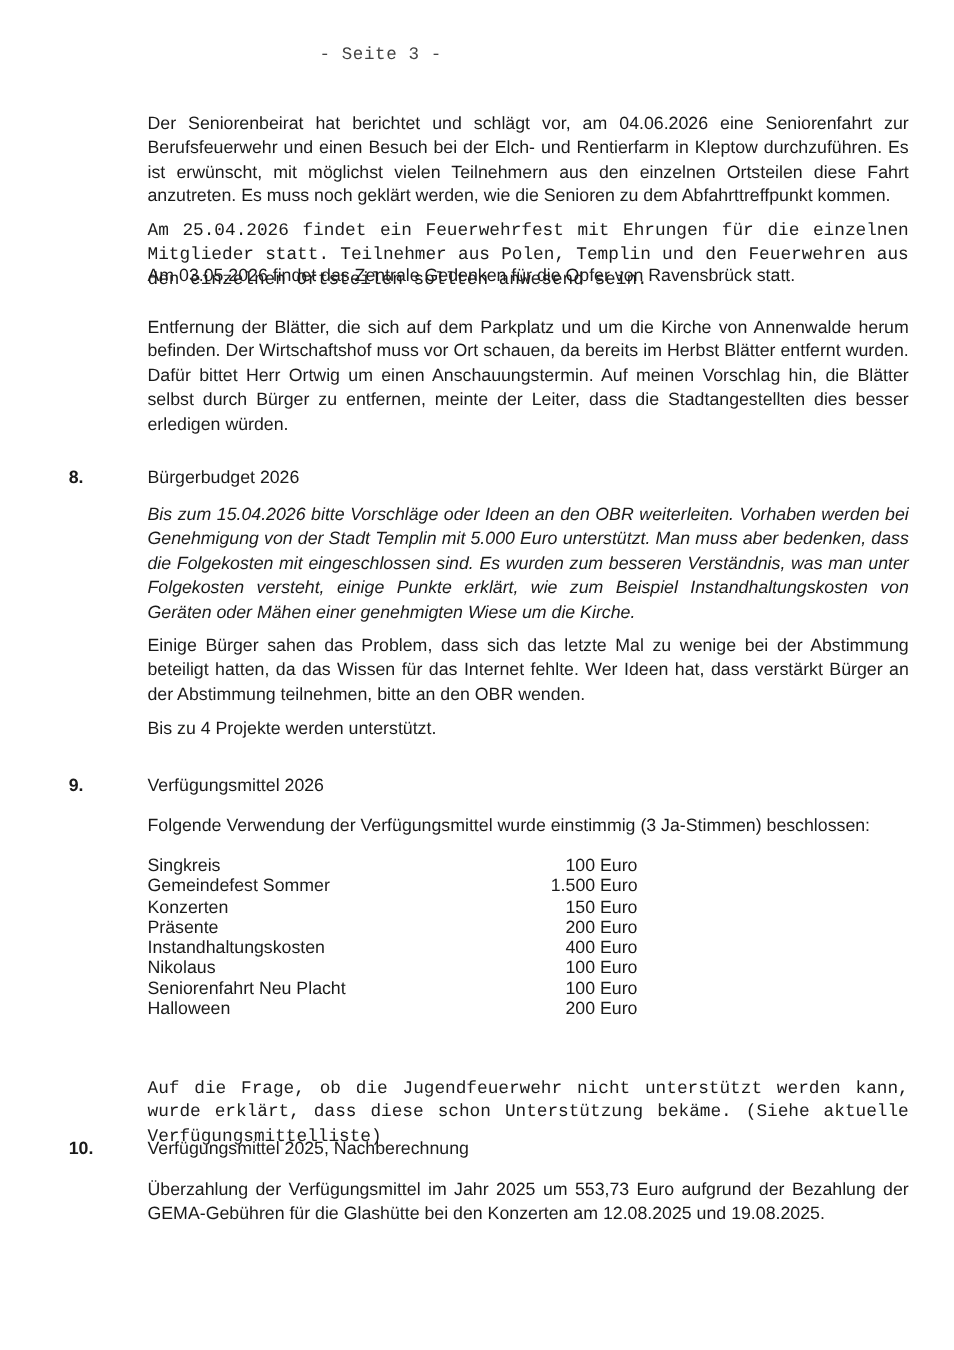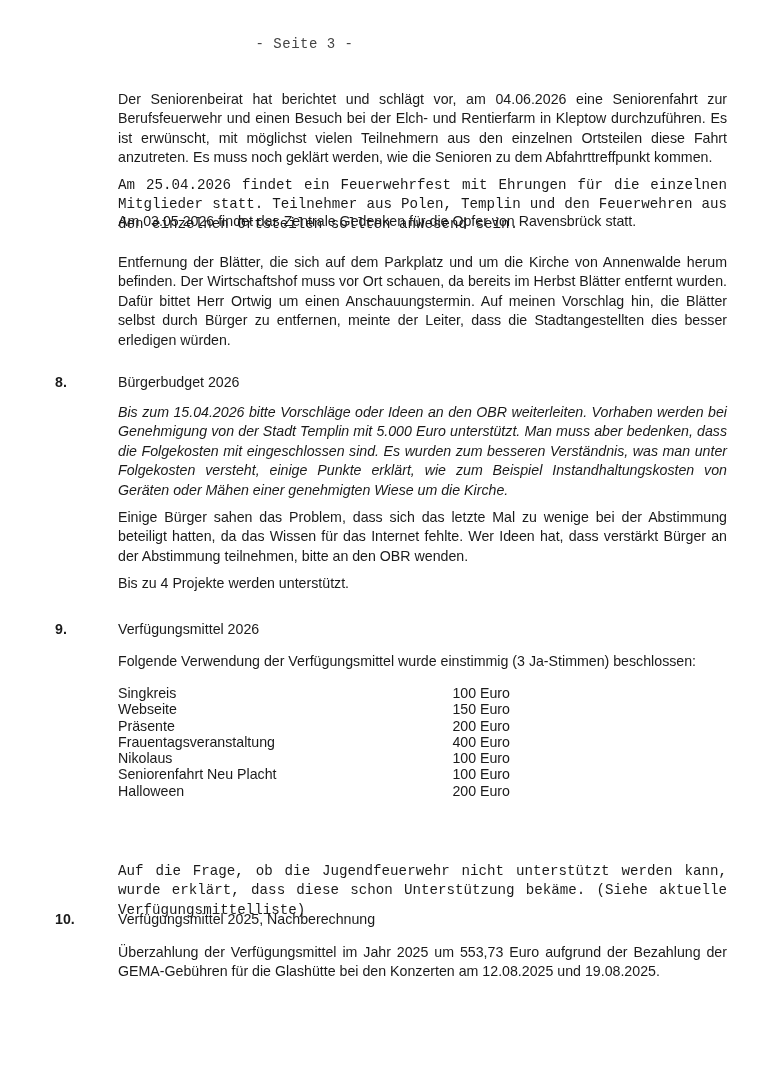--- a/index.html
+++ b/index.html
@@ -102,29 +102,33 @@
   <div class="block" style="top:652px;">
     <p>Folgende Verwendung der Verfügungsmittel wurde einstimmig (3 Ja-Stimmen) beschlossen:</p>
   </div>
 
   <div class="table" style="top:685px;">
     <div class="row">
       <span>Singkreis</span>
       <span class="amount">100 Euro</span>
     </div>
     <div class="row">
-      <span>Webseite</span>
+      <span>Gemeindefest Sommer</span>
+      <span class="amount">1.500 Euro</span>
+    </div>
+    <div class="row">
+      <span>Konzerten</span>
       <span class="amount">150 Euro</span>
     </div>
     <div class="row">
       <span>Präsente</span>
       <span class="amount">200 Euro</span>
     </div>
     <div class="row">
-      <span>Frauentagsveranstaltung</span>
+      <span>Instandhaltungskosten</span>
       <span class="amount">400 Euro</span>
     </div>
     <div class="row">
       <span>Nikolaus</span>
       <span class="amount">100 Euro</span>
     </div>
     <div class="row">
       <span>Seniorenfahrt Neu Placht</span>
       <span class="amount">100 Euro</span>
     </div>

